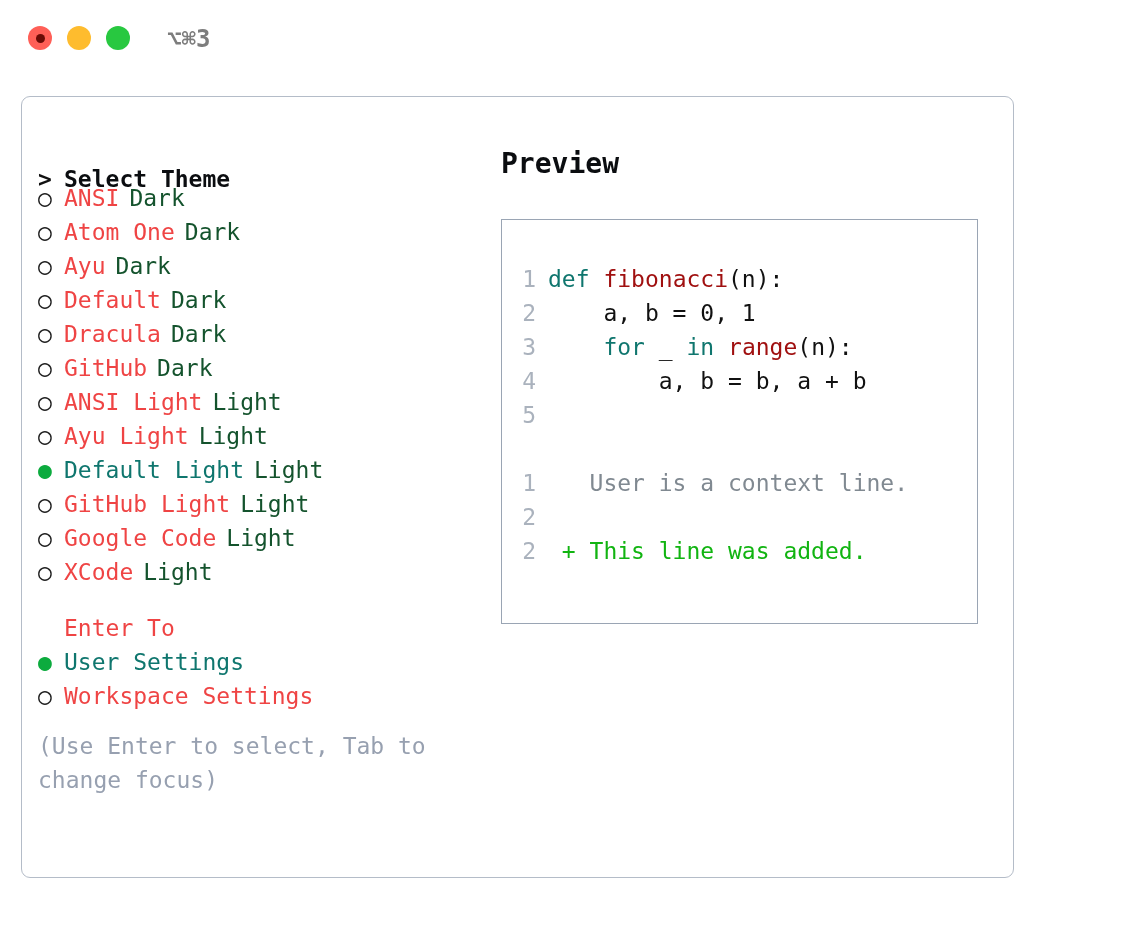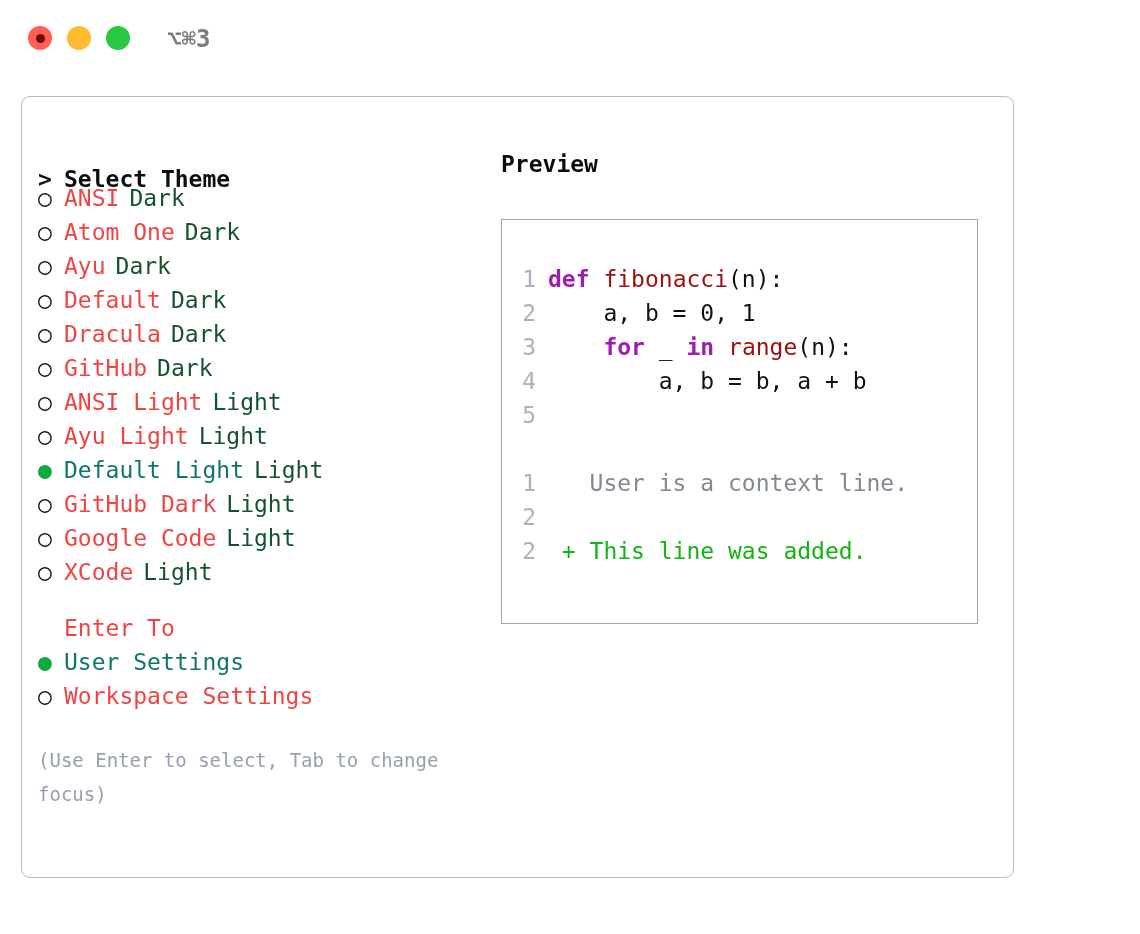--- a/index.html
+++ b/index.html
@@ -98,36 +98,36 @@
   .label-bold { font-weight:bold; color:#0b0d10;margin-top:15px; }
   .label-sel  { color:#0f766e; }
   .variant {
     color:#14532d;
     margin-left:10px;
   }
 
   .section-gap { height:22px; }
 
   .hint {
-    margin-top:30px;
-    font-size:19px;
+    margin-top:16px;
+    font-size:23px;
     line-height:34px;
     color:#97a0b0;
     width:410px;
     white-space:normal;
   }
 
   
   .right-col {
     position:absolute;
     left:479px; top:50px;
     width:500px;
   }
   .preview-title {
-    font-size:23px;
+    font-size:28px;
     line-height:34px;
     font-weight:bold;
     color:#0b0d10;
     margin-bottom:38px;
   }
   .preview-box {
     width:477px; height:405px;
     border:1.5px solid #9aa5b4;
     background:#ffffff;
     padding:42px 0 0 0;
@@ -142,21 +142,21 @@
   }
   .lineno {
     flex:0 0 46px;
     width:46px;
     text-align:right;
     color:#aab2bd;
     padding-right:12px;
   }
   .codetext { color:#111111; }
 
-  .kw   { color:#a21caf;font-weight:bold; }
+  .kw   { color:#0f766e; }
   .fn   { color:#a01010; }
   .plain{ color:#111111; }
 
   .blank-line { height:34px; }
 
   .diff-ctx { color:#808991; }
   .diff-del { color:#c01c1c; }
   .diff-add { color:#11b411; }
 </style>
 </head>
@@ -223,21 +223,21 @@
             <span class="label">Ayu Light</span>
             <span class="variant">Light</span>
           </div>
           <div class="row">
             <span class="marker marker-filled">●</span>
             <span class="label label-sel">Default Light</span>
             <span class="variant">Light</span>
           </div>
           <div class="row">
             <span class="marker marker-empty">○</span>
-            <span class="label">GitHub Dark</span>
+            <span class="label">GitHub Light</span>
             <span class="variant">Light</span>
           </div>
           <div class="row">
             <span class="marker marker-empty">○</span>
             <span class="label">Google Code</span>
             <span class="variant">Light</span>
           </div>
           <div class="row">
             <span class="marker marker-empty">○</span>
             <span class="label">XCode</span>

